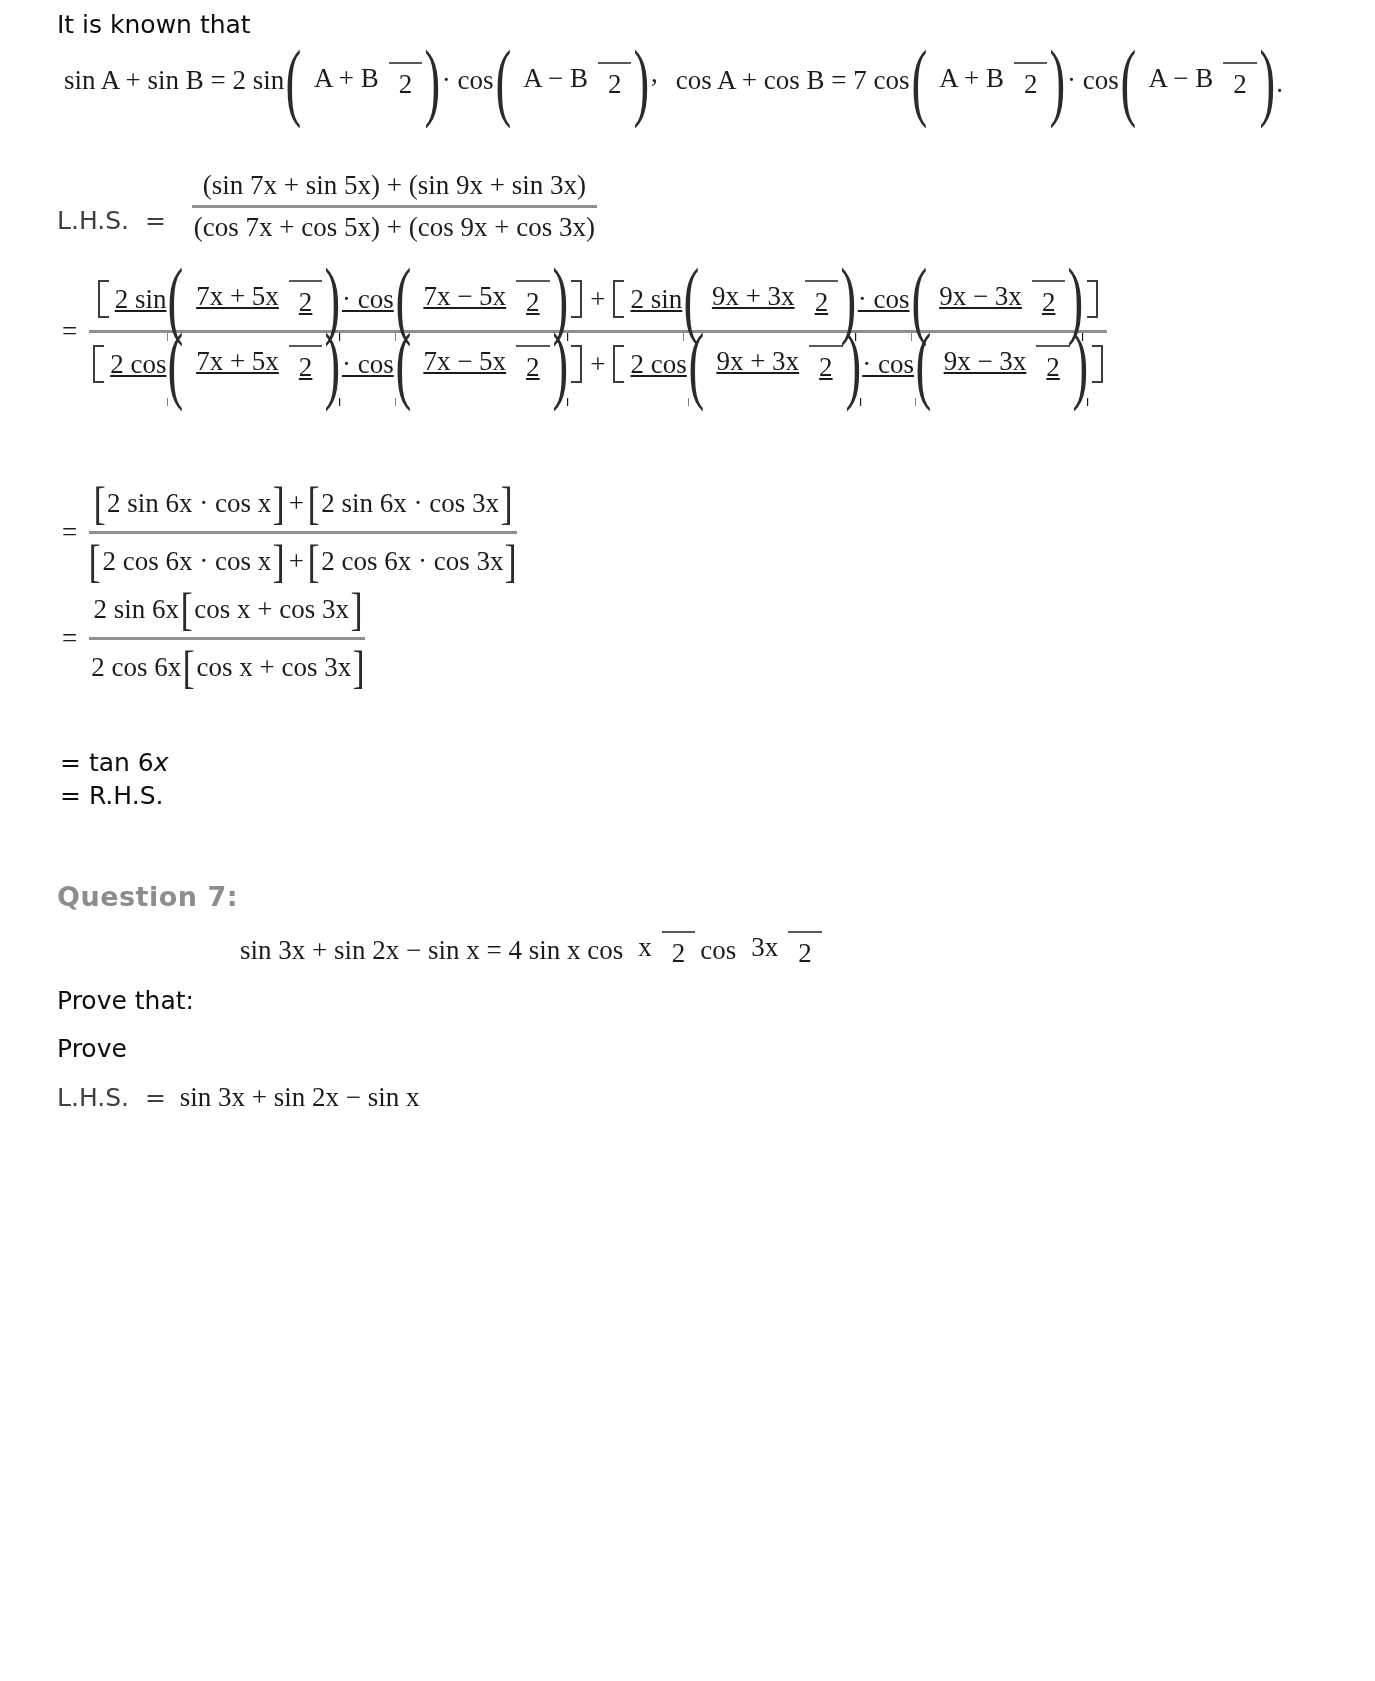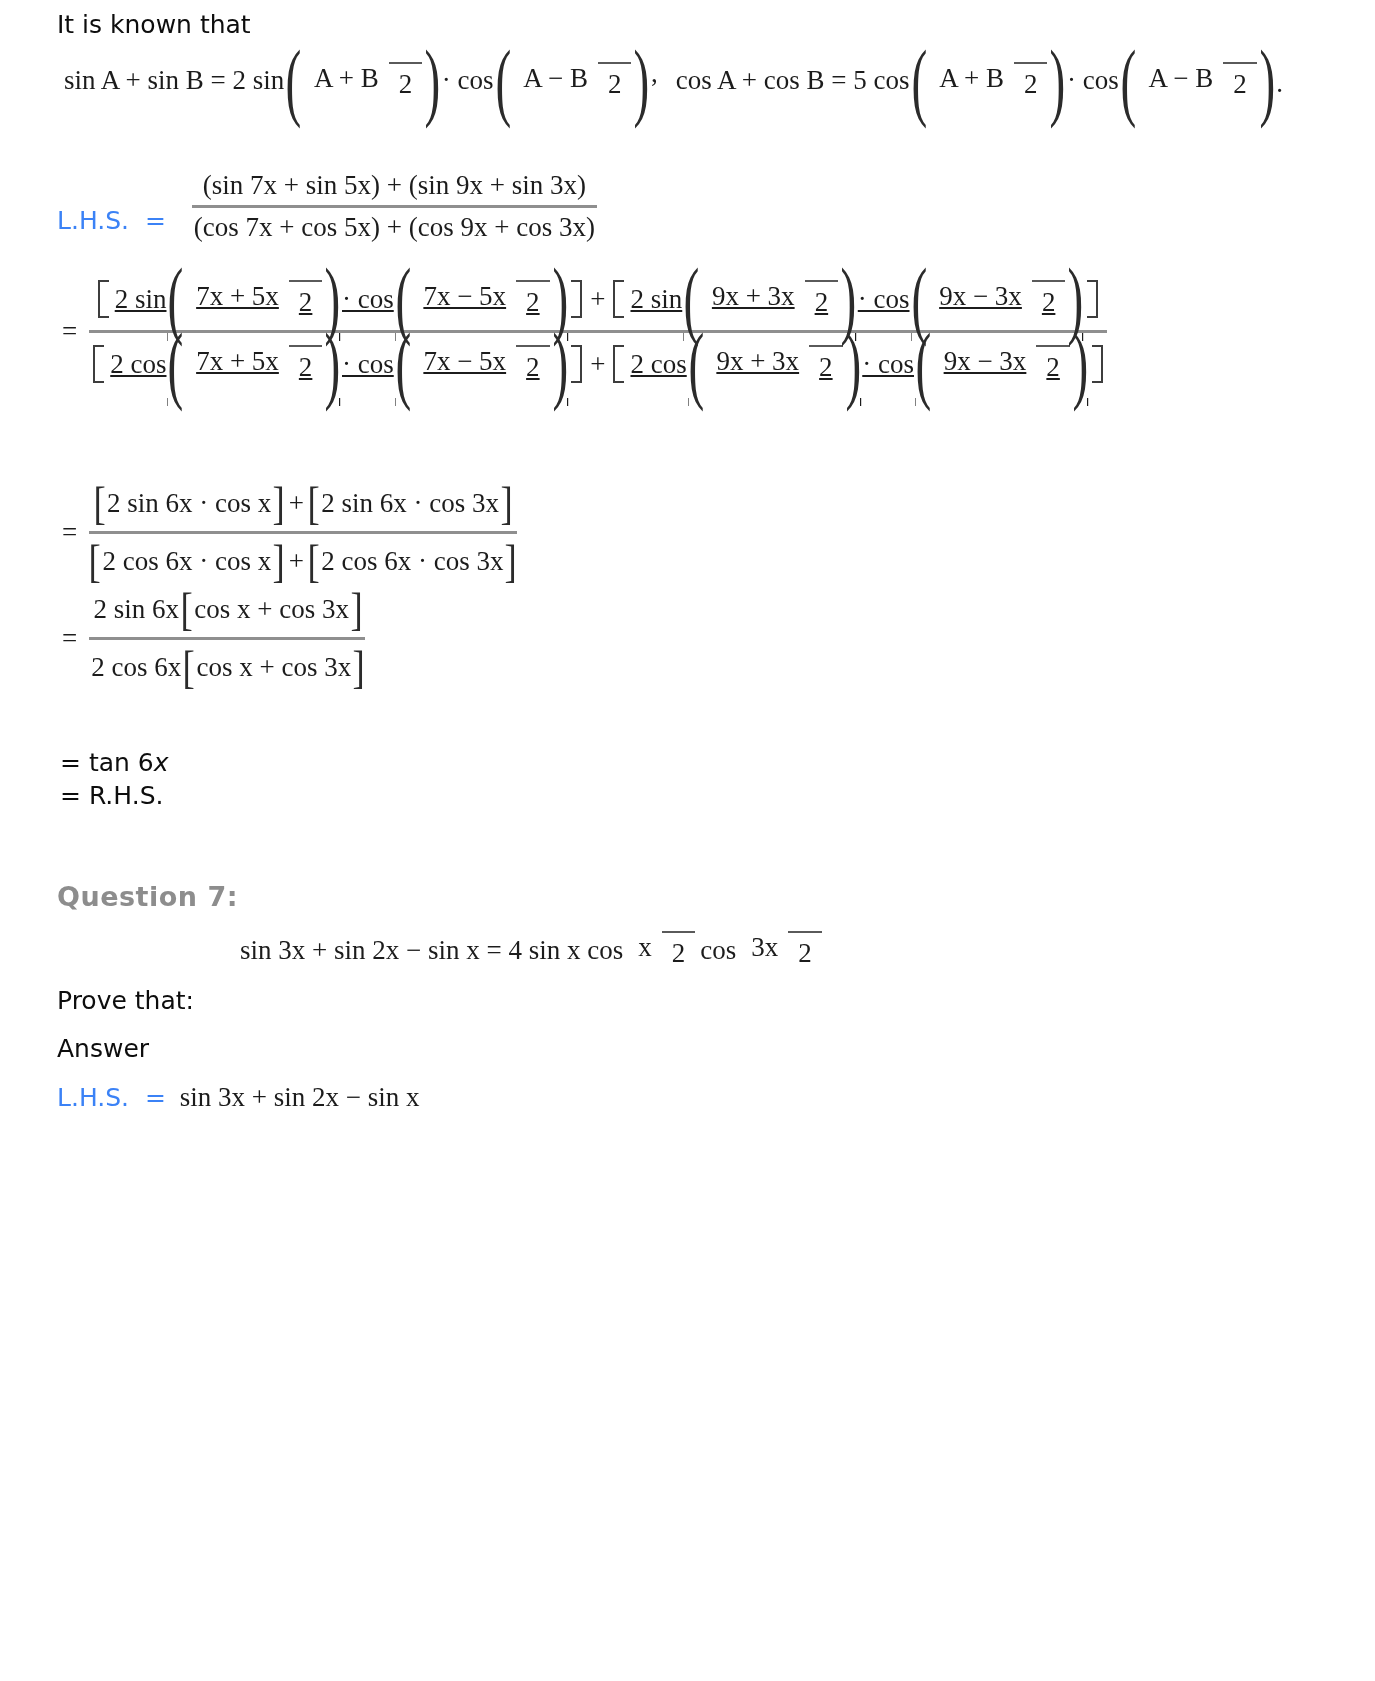--- a/index.html
+++ b/index.html
@@ -13,21 +13,21 @@
   .textline { position:absolute; font-size:25px; color:#0d0d0d; white-space:pre; }
   .qhead { font-weight:bold; font-size:27px; color:#8d8d8d; letter-spacing:0.5px; }
 
   
   .eqrow {
     position:absolute; display:flex; align-items:center;
     font-family:"Liberation Serif", serif; font-size:27px; color:#1c1c1c;
   }
   .eqrow.endalign { align-items:flex-end; }
   .tok { white-space:pre; margin:0 2px; }
-  .lab { font-size:25px; color:#3b82f6; white-space:pre; }
+  .lab { font-size:25px; color:#404040; white-space:pre; }
 
   
   .frac { display:inline-flex; flex-direction:row; align-items:center; margin:0 3px; }
   .frac .num { padding:0 10px 5px; white-space:pre; }
   .frac .den { border-top:2px solid #5a5a5a; padding:5px 10px 0; align-self:stretch; text-align:center; white-space:pre; }
 
   
   .bigp {
     display:inline-block; line-height:0; font-size:86px; font-weight:400;
     transform:scaleX(0.55); transform-origin:center; margin:0 -7px; color:#2b2b2b;
@@ -74,21 +74,21 @@
     </span>
     <span class="bigp">)</span>
     <span class="tok">· cos</span>
     <span class="bigp">(</span>
     <span class="frac">
       <span class="num">A − B</span>
       <span class="den">2</span>
     </span>
     <span class="bigp">)</span>
     <span class="tok low" style="margin-right:16px">,</span>
-    <span class="tok">cos A + cos B = 5 cos</span>
+    <span class="tok">cos A + cos B = 7 cos</span>
     <span class="bigp">(</span>
     <span class="frac">
       <span class="num">A + B</span>
       <span class="den">2</span>
     </span>
     <span class="bigp">)</span>
     <span class="tok">· cos</span>
     <span class="bigp">(</span>
     <span class="frac">
       <span class="num">A − B</span>
@@ -257,21 +257,21 @@
     </span>
     <span class="tok">cos</span>
     <span class="frac">
       <span class="num">3x</span>
       <span class="den">2</span>
     </span>
   </div>
 
   <div class="textline sans" style="left:57px; top:986px">Prove that:</div>
 
-  <div class="textline sans" style="left:57px; top:1034px">Answer</div>
+  <div class="textline sans" style="left:57px; top:1034px">Prove</div>
 
   <div class="eqrow" style="left:57px; top:1082px">
     <span class="lab sans">L.H.S.  =</span>
     <span class="tok gapL">sin 3x + sin 2x − sin x</span>
   </div>
 
   <div class="footer-link" style="right:85px; top:1634px">www.vidyakul.com</div>
 
 </div>
 

